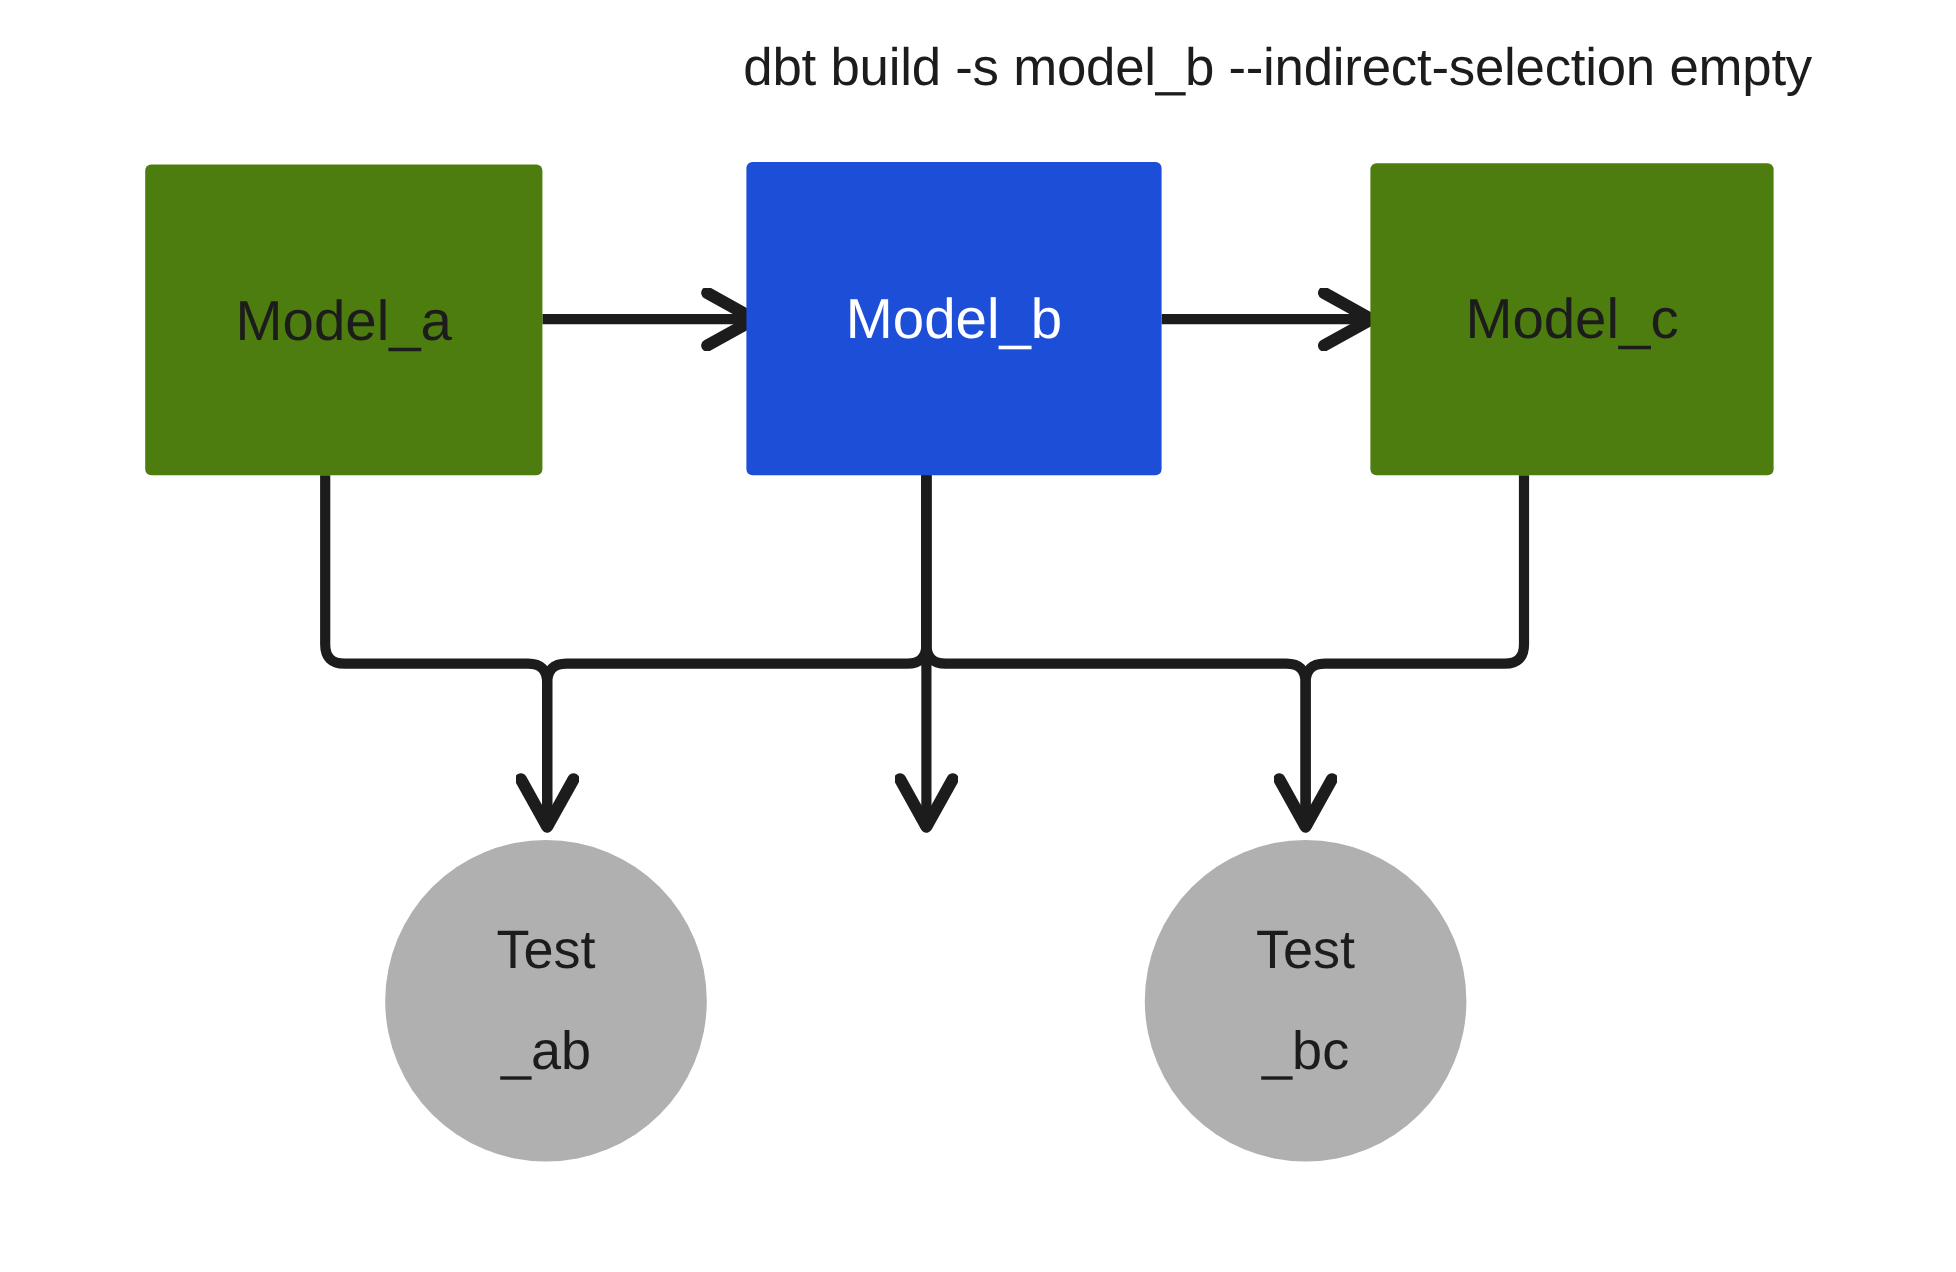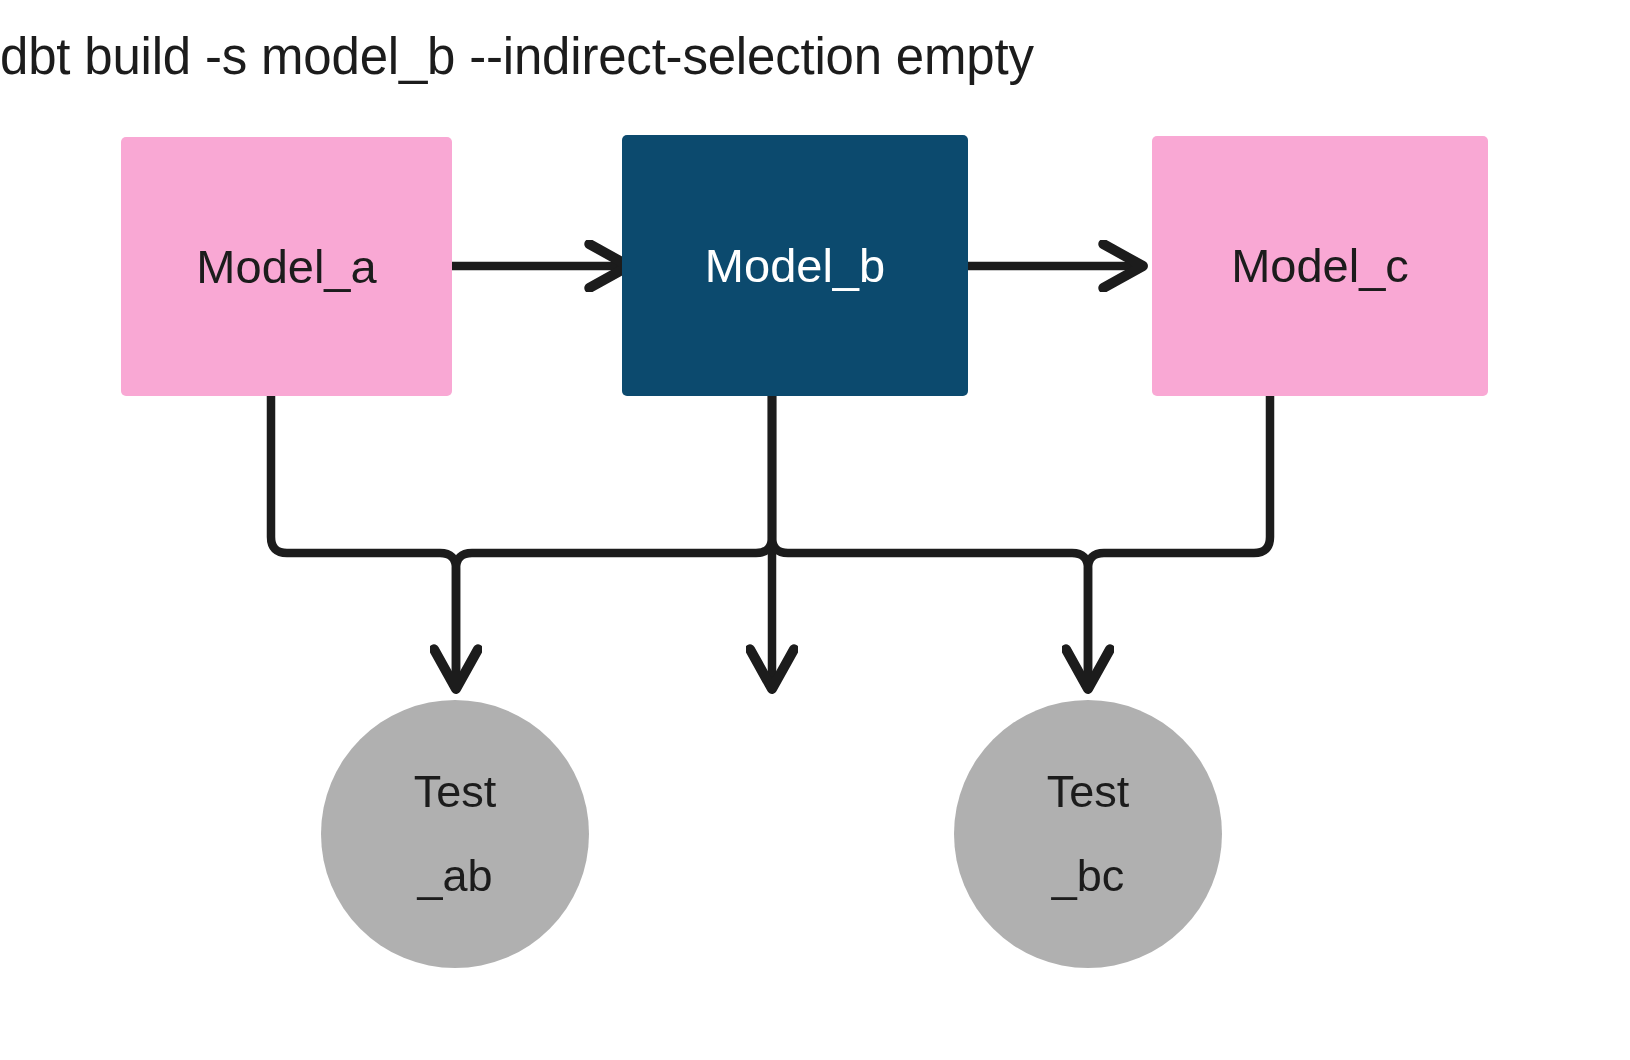--- a/index.html
+++ b/index.html
@@ -24,43 +24,44 @@
     left: 0;
     top: 0;
     width: 1630px;
     height: 1060px;
   }
   .title {
     position: absolute;
     left: 0;
     top: 26px;
     width: 1470px;
-    text-align: left;
-    font-size: 51px;
+    text-align: right;
+    font-size: 44px;
     line-height: 62px;
     color: #1c1c1c;
     letter-spacing: -0.2px;
     white-space: nowrap;
+    padding-left: 40px;
   }
   .node-box {
     position: absolute;
     border-radius: 5px;
     display: flex;
     align-items: center;
     justify-content: center;
     font-size: 47px;
     line-height: 56px;
     box-sizing: border-box;
   }
   .node-box.gray {
-    background: #f9a8d4;
+    background: #4d7c0f;
     color: #1c1c1c;
   }
   .node-box.blue {
-    background: #0c4a6e;
+    background: #1d4ed8;
     color: #ffffff;
   }
   .node-circle {
     position: absolute;
     border-radius: 50%;
     background: #b0b0b0;
     display: flex;
     flex-direction: column;
     align-items: center;
     justify-content: center;
@@ -104,21 +105,21 @@
   </svg>
 
   <div class="node-box gray" style="left:121px; top:137px; width:331px; height:259px;">
     <span>Model_a</span>
   </div>
 
   <div class="node-box blue" style="left:622px; top:135px; width:346px; height:261px;">
     <span>Model_b</span>
   </div>
 
-  <div class="node-box gray" style="left:1142px; top:136px; width:336px; height:260px;margin-left:10px;">
+  <div class="node-box gray" style="left:1142px; top:136px; width:336px; height:260px;">
     <span>Model_c</span>
   </div>
 
   <div class="node-circle" style="left:321px; top:700px; width:268px; height:268px;">
     <span class="ln">Test</span>
     <span class="ln">_ab</span>
   </div>
 
 
   <div class="node-circle" style="left:954px; top:700px; width:268px; height:268px;">

